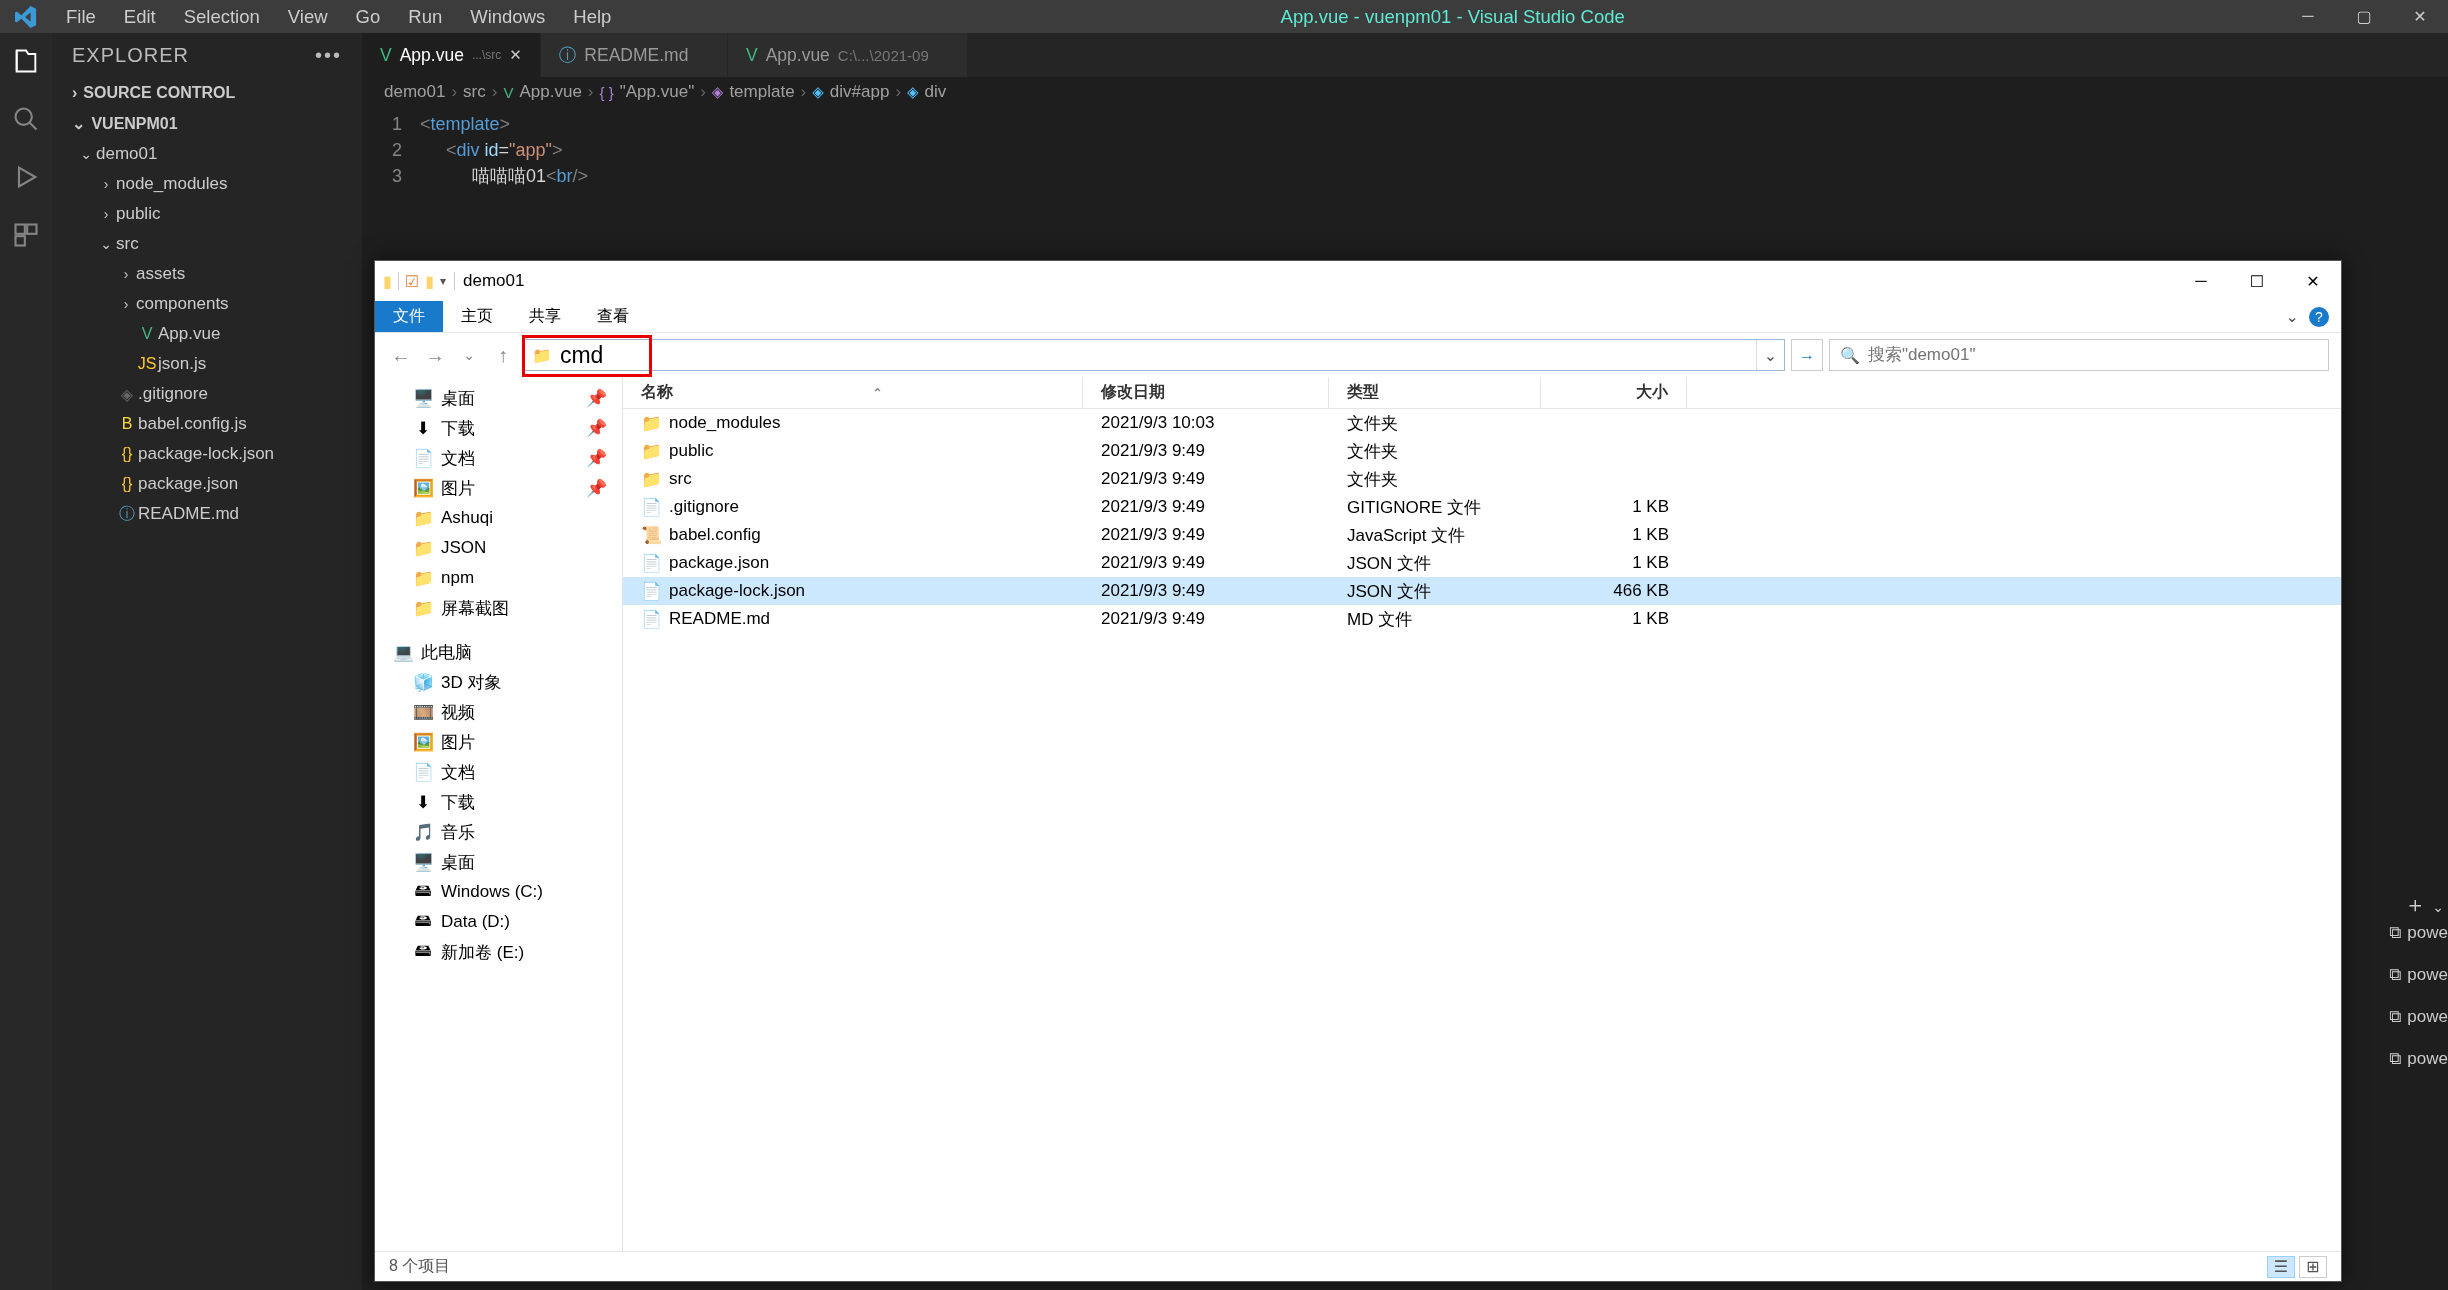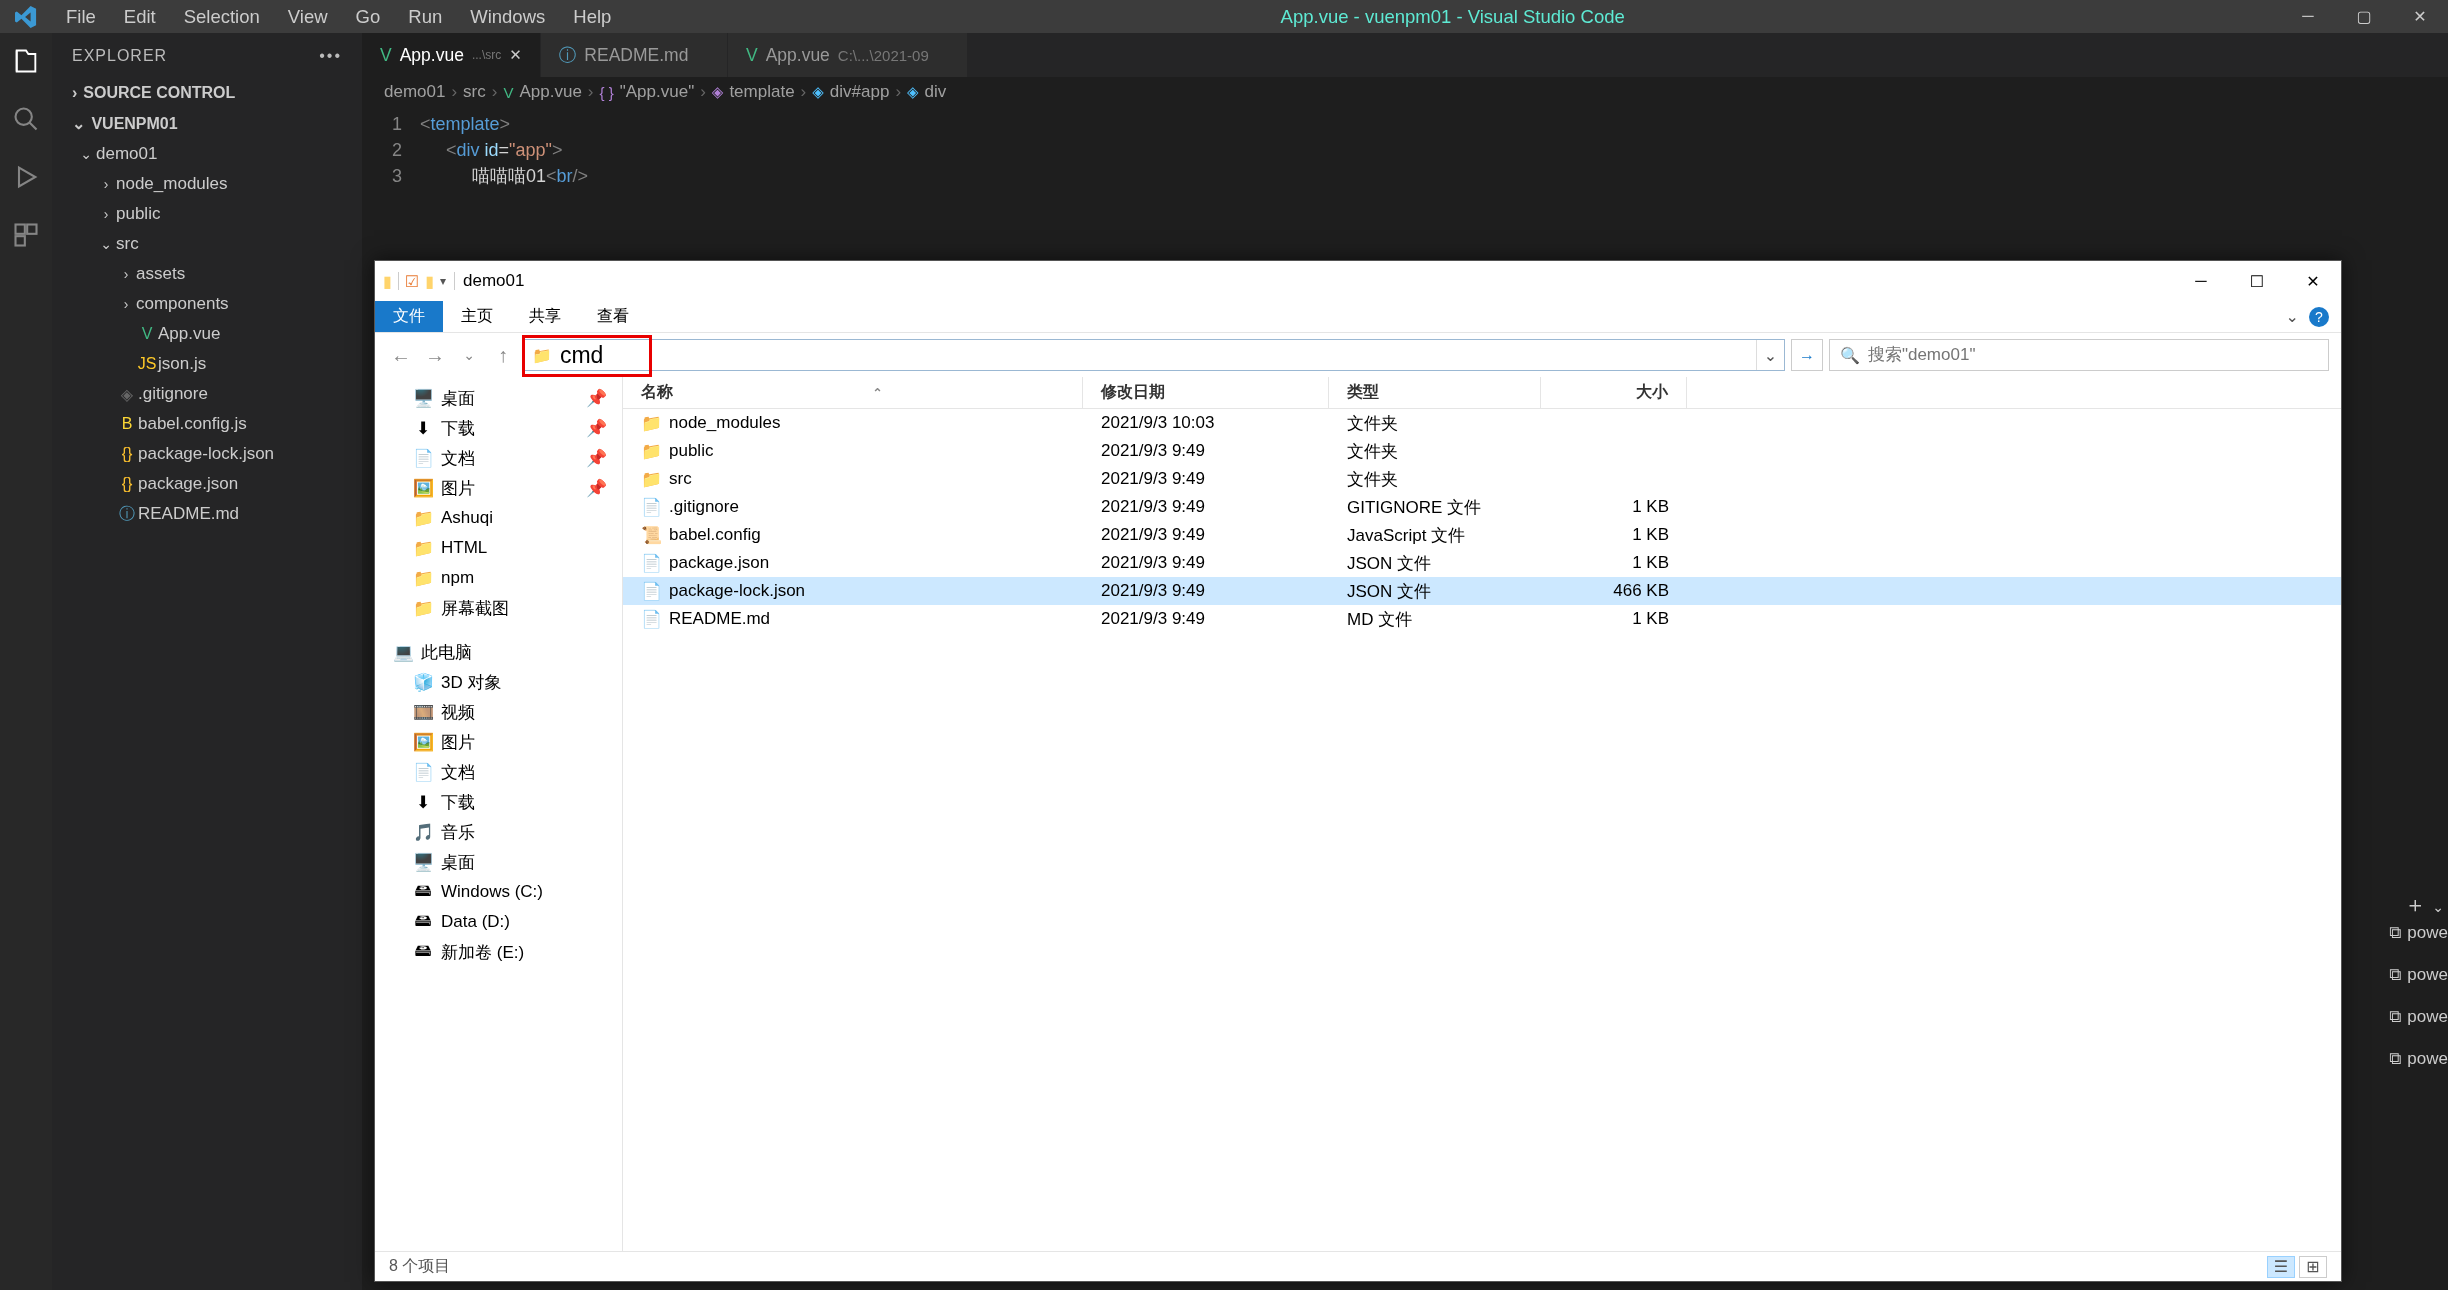--- a/index.html
+++ b/index.html
@@ -13,21 +13,21 @@
 .vscode-menubar .win-controls { display:flex; }
 .vscode-menubar .win-controls div { width:56px; text-align:center; color:#ccc; cursor:pointer; font-size:16px; }
 
 
 .activity-bar { position:absolute; left:0; top:33px; width:52px; height:calc(100% - 33px); background:#282828; display:flex; flex-direction:column; align-items:center; padding-top:14px; gap:30px; }
 .activity-bar .act-icon { width:28px; height:28px; color:#858585; cursor:pointer; font-size:28px; display:flex; align-items:center; justify-content:center; }
 .activity-bar .act-icon.active { color:#fff; }
 
 
 .vscode-sidebar { position:absolute; left:52px; top:33px; width:310px; height:calc(100% - 33px); background:#252526; color:#ccc; }
-.sidebar-title { height:45px; display:flex; align-items:center; justify-content:space-between; padding:0 20px; font-size:16px; color:#bbb; letter-spacing:1px; }
+.sidebar-title { height:45px; display:flex; align-items:center; justify-content:space-between; padding:0 20px; font-size:20px; color:#bbb; letter-spacing:1px; }
 .sidebar-sec { font-size:16px; font-weight:700; padding:6px 12px 6px 20px; display:flex; align-items:center; gap:6px; color:#ccc; cursor:pointer; }
 .tree { padding-left:0; }
 .tree .row { display:flex; align-items:center; height:30px; font-size:17px; color:#ccc; cursor:pointer; }
 .tree .row .chev { width:20px; text-align:center; color:#ccc; font-size:14px; }
 .tree .row .ic { width:22px; text-align:center; font-size:16px; }
 .tree .row .lbl { flex:1; }
 .ic.vue { color:#41b883; }
 .ic.js { color:#ffca28; }
 .ic.json { color:#fbc02d; }
 .ic.md { color:#519aba; }
@@ -384,21 +384,21 @@
             <span class="tic">🖼️</span>
             <span>图片</span>
             <span class="pin">📌</span>
           </div>
           <div class="trow sub">
             <span class="tic">📁</span>
             <span>Ashuqi</span>
           </div>
           <div class="trow sub">
             <span class="tic">📁</span>
-            <span>HTML</span>
+            <span>JSON</span>
           </div>
           <div class="trow sub">
             <span class="tic">📁</span>
             <span>npm</span>
           </div>
           <div class="trow sub">
             <span class="tic">📁</span>
             <span>屏幕截图</span>
           </div>
         </div>

